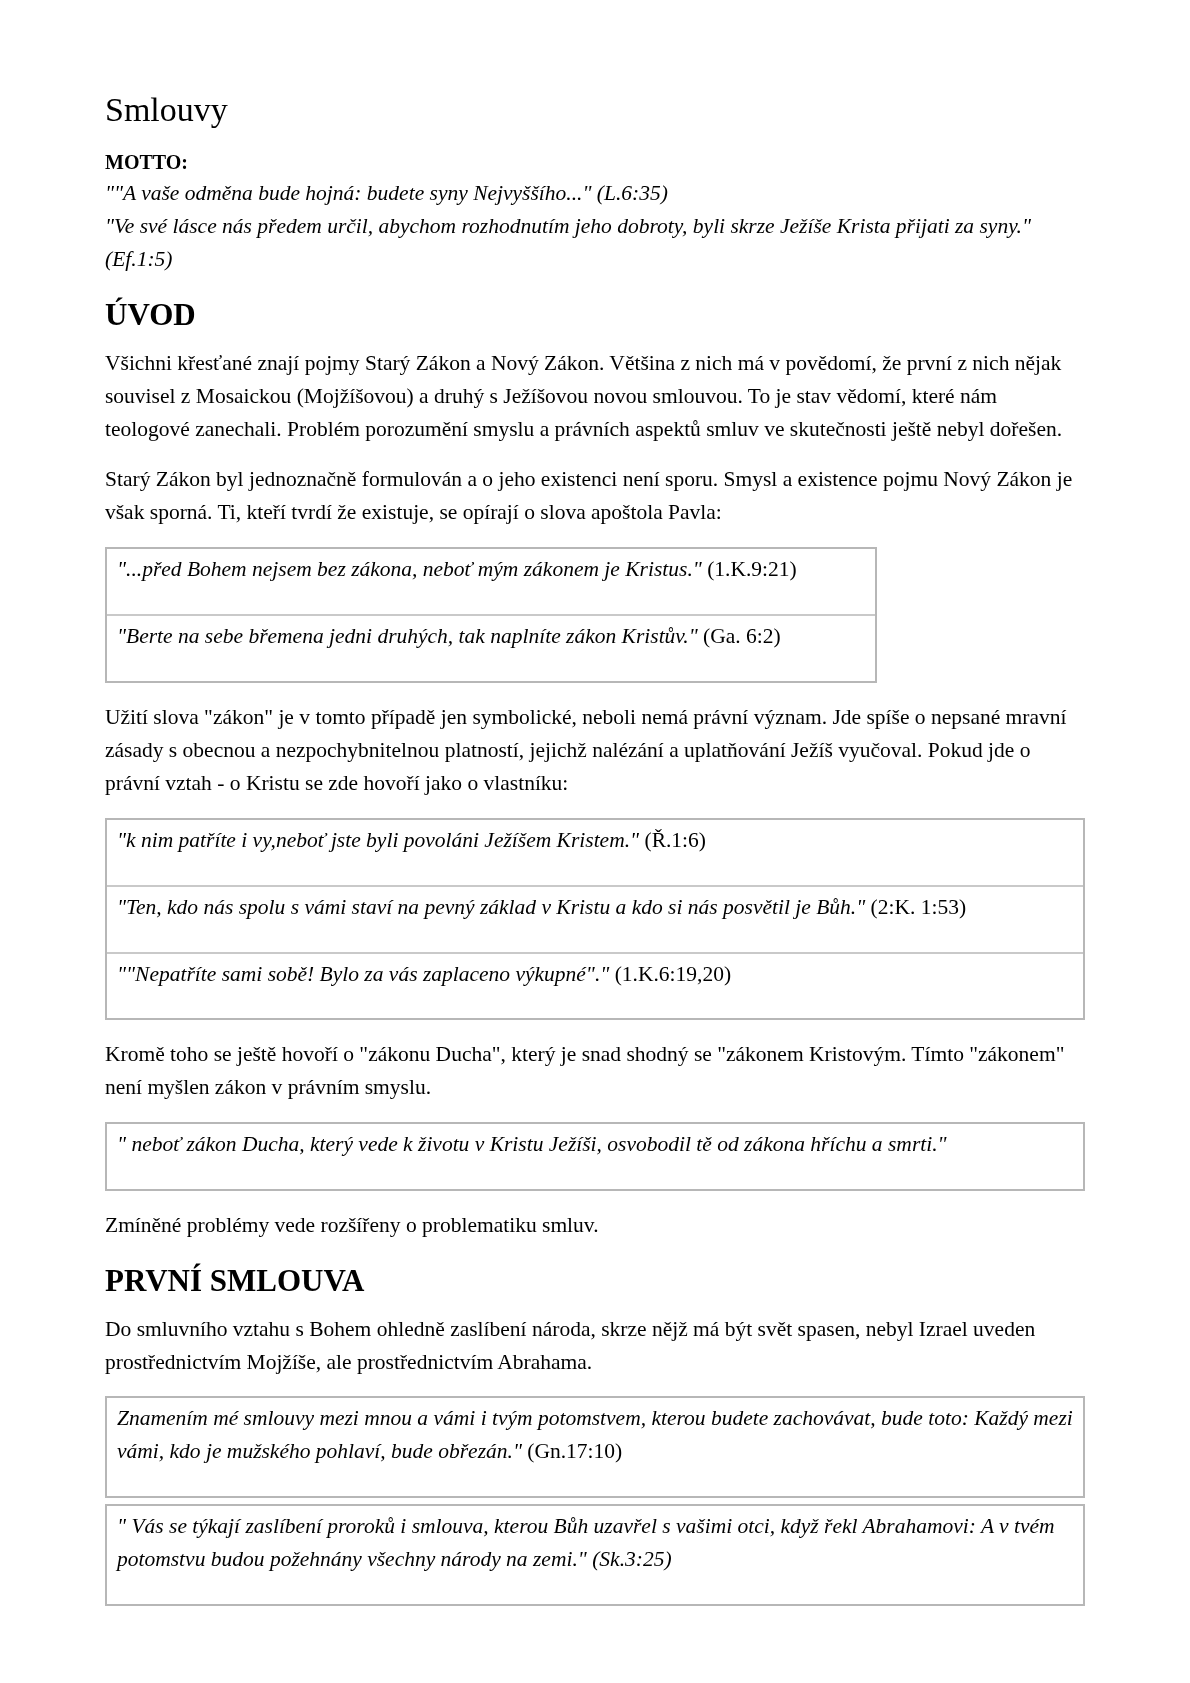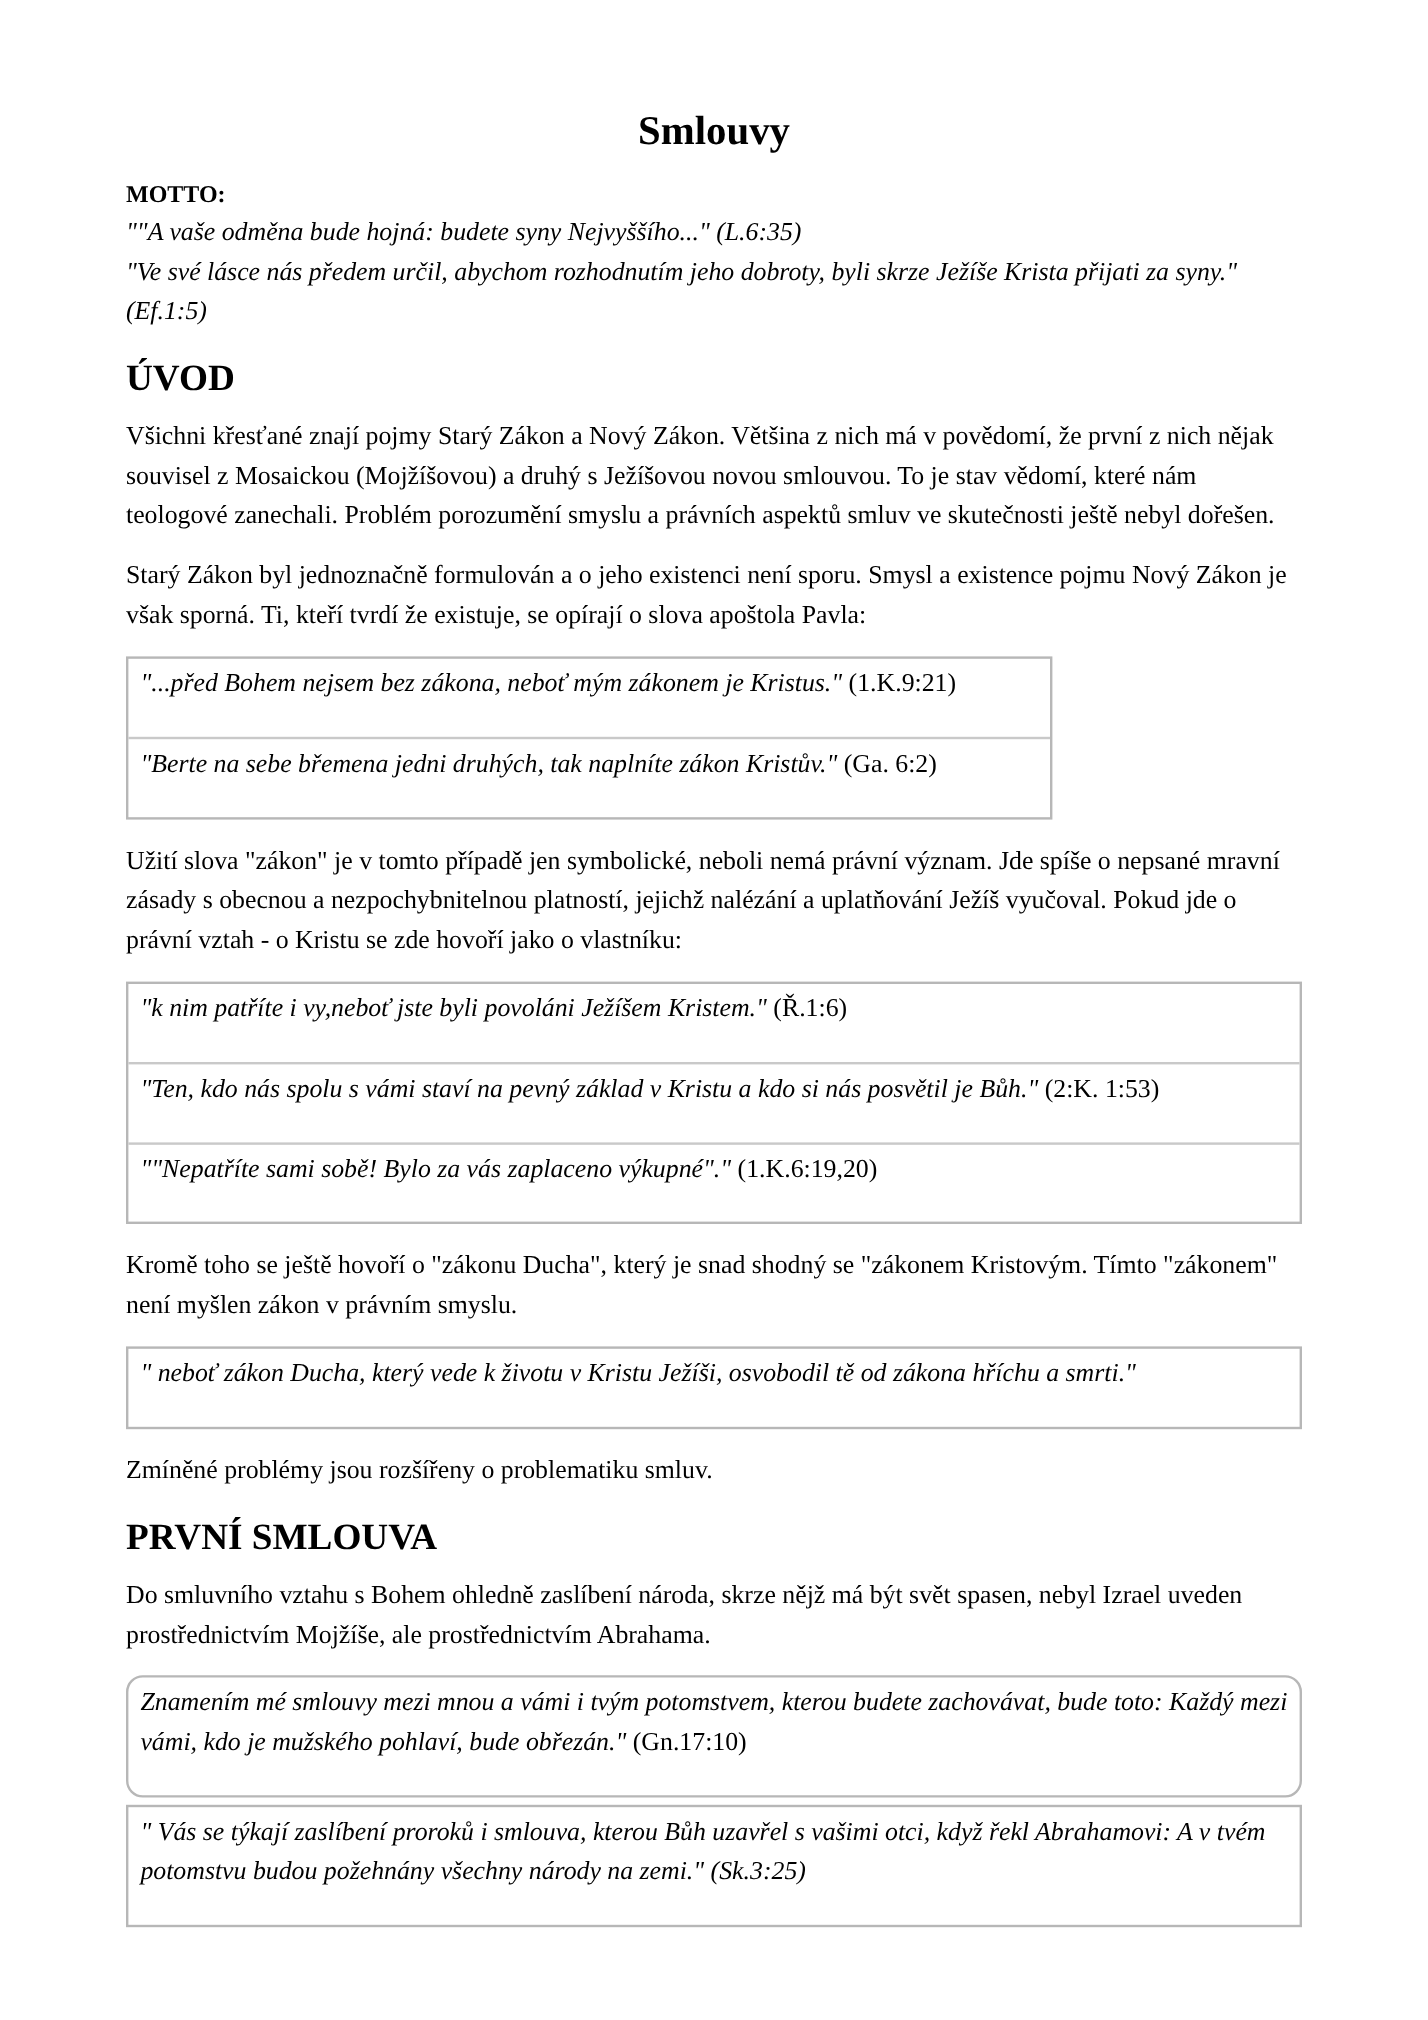--- a/index.html
+++ b/index.html
@@ -8,23 +8,22 @@
     height: 1683px;
     box-sizing: border-box;
     padding: 90px 105px 0 105px;
     font-family: "Liberation Serif", "DejaVu Serif", serif;
     font-size: 21.5px;
     line-height: 1.53;
     color: #000000;
     overflow: hidden;
   }
   h1.doc-title {
-    text-align: center;
     font-size: 34px;
-    font-weight: bold;
+    font-weight: normal;
     margin: 0 0 16px 0;
     line-height: 1.2;
   }
   p { margin: 0; }
   .motto-label {
     font-weight: bold;
     font-size: 20px;
     margin: 0;
   }
   .motto-line {
@@ -37,21 +36,21 @@
     margin: 20px 0 12px 0;
     line-height: 1.25;
   }
   p.body-para { margin: 0 0 18px 0; }
   .qbox {
     border: 2px solid #b7b7b7;
     margin: 0 0 18px 0;
     background: #ffffff;
   }
   .qbox.narrow { width: 772px; box-sizing: border-box; }
-  .qbox.tight { margin-bottom: 6px; border-radius: 14px; }
+  .qbox.tight { margin-bottom: 6px; }
   .qrow {
     padding: 4px 10px 28px 10px;
     border-top: 2px solid #c9c9c9;
   }
   .qrow:first-child { border-top: none; }
   .qtext { font-style: italic; }
   .qref { font-style: normal; }
   .qref-block { font-style: normal; }
 </style>
 </head>
@@ -84,21 +83,21 @@
   </div>
 
   <p class="body-para">Kromě toho se ještě hovoří o "zákonu Ducha", který je snad shodný se "zákonem Kristovým. Tímto "zákonem" není myšlen zákon v právním smyslu.</p>
 
   <div class="qbox">
     <div class="qrow">
       <span class="qtext">" neboť zákon Ducha, který vede k životu v Kristu Ježíši, osvobodil tě od zákona hříchu a smrti."</span>
     </div>
   </div>
 
-  <p class="body-para">Zmíněné problémy jsou rozšířeny o problematiku smluv.</p>
+  <p class="body-para">Zmíněné problémy vede rozšířeny o problematiku smluv.</p>
 
   <h2 class="section-heading">PRVNÍ SMLOUVA</h2>
 
   <p class="body-para">Do smluvního vztahu s Bohem ohledně zaslíbení národa, skrze nějž má být svět spasen, nebyl Izrael uveden prostřednictvím Mojžíše, ale prostřednictvím Abrahama.</p>
 
   <div class="qbox tight">
     <div class="qrow"><span class="qtext">Znamením mé smlouvy mezi mnou a vámi i tvým potomstvem, kterou budete zachovávat, bude toto: Každý mezi vámi, kdo je mužského pohlaví, bude obřezán."</span><span class="qref"> (Gn.17:10)</span></div>
   </div>
 
   <div class="qbox">

